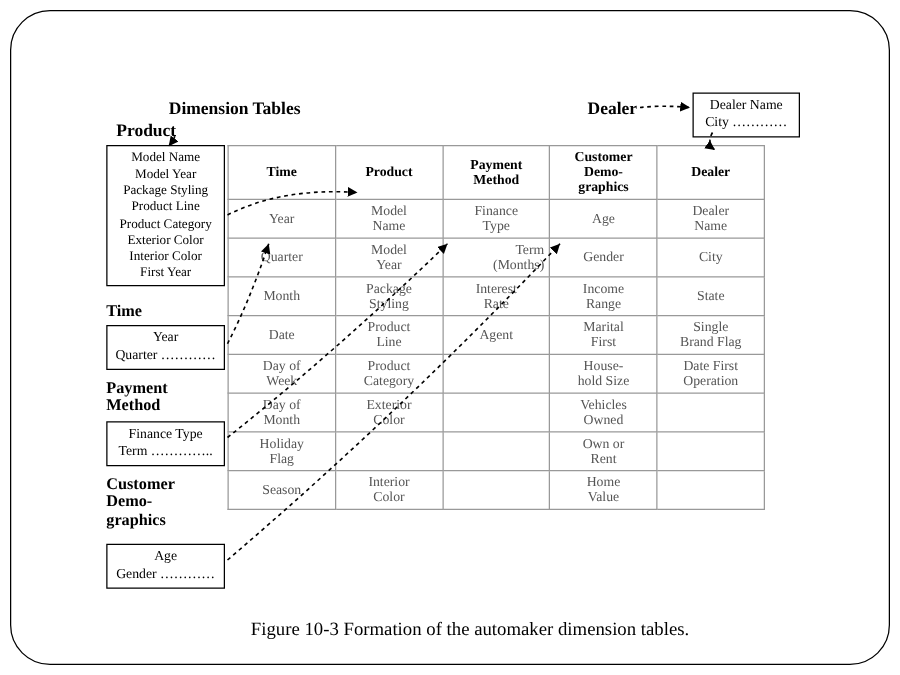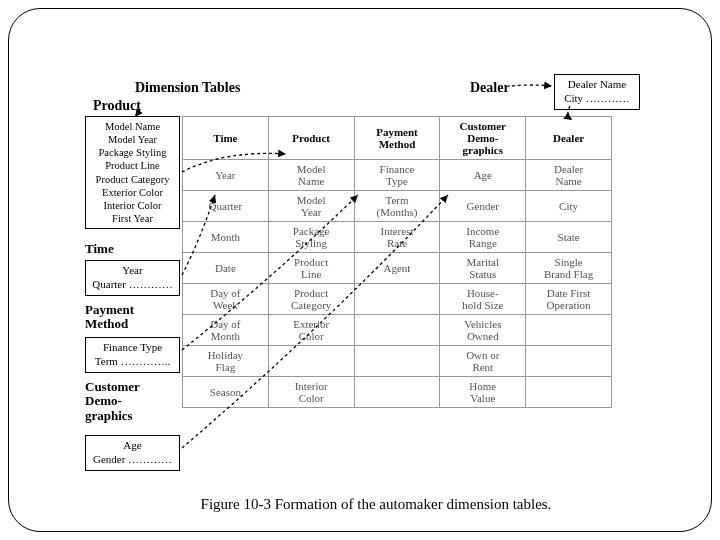--- a/index.html
+++ b/index.html
@@ -70,42 +70,42 @@
         <td style="white-space: pre-line;">Finance
 Type</td>
         <td style="white-space: pre-line;">Age</td>
         <td style="white-space: pre-line;">Dealer
 Name</td>
       </tr>
       <tr>
         <td style="white-space: pre-line;">Quarter</td>
         <td style="white-space: pre-line;">Model
 Year</td>
-        <td style="white-space: pre-line;">Term
+        <td style="white-space: pre-line; text-align: right;">Term
 (Months)</td>
         <td style="white-space: pre-line;">Gender</td>
         <td style="white-space: pre-line;">City</td>
       </tr>
       <tr>
         <td style="white-space: pre-line;">Month</td>
         <td style="white-space: pre-line;">Package
 Styling</td>
         <td style="white-space: pre-line;">Interest
 Rate</td>
         <td style="white-space: pre-line;">Income
 Range</td>
         <td style="white-space: pre-line;">State</td>
       </tr>
       <tr>
         <td style="white-space: pre-line; margin-left: 22px;">Date</td>
         <td style="white-space: pre-line;">Product
 Line</td>
         <td style="white-space: pre-line; margin-top: 24px;">Agent</td>
         <td style="white-space: pre-line;">Marital
-Status</td>
+First</td>
         <td style="white-space: pre-line;">Single
 Brand Flag</td>
       </tr>
       <tr>
         <td style="white-space: pre-line;">Day of
 Week</td>
         <td style="white-space: pre-line;">Product
 Category</td>
         <td style="white-space: pre-line;"></td>
         <td style="white-space: pre-line;">House-

